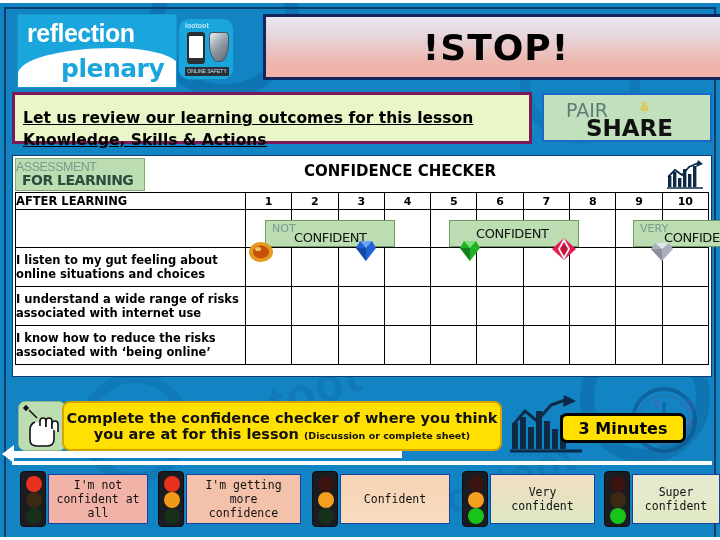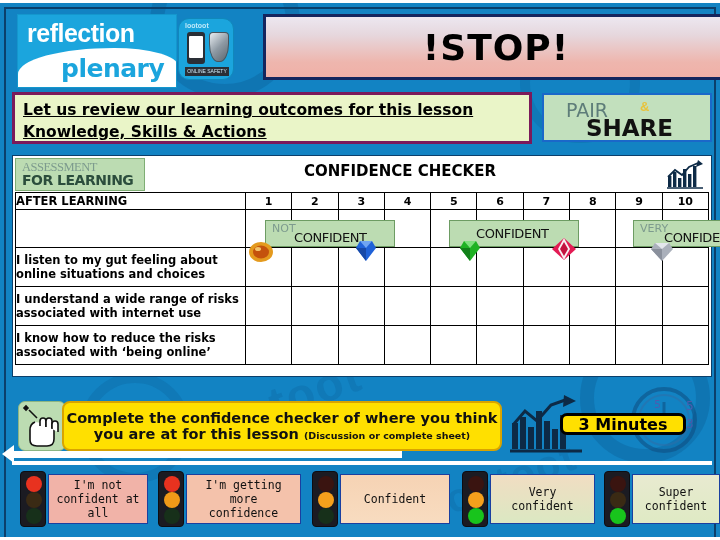--- a/index.html
+++ b/index.html
@@ -82,21 +82,21 @@
   }
   #stop .txt{
     font-size:36px; font-weight:bold; color:#000; font-family:"DejaVu Sans",sans-serif;
     letter-spacing:1px;
   }
 
   
   #outcomes{
     position:absolute; left:12px; top:89px; width:520px; height:52px;
     background:#eaf5c8; border:3px solid #7b1a5a;
-    padding:4px 6px 0 8px;
+    padding:12px 6px 0 8px;
   }
   #outcomes .line{
     font-size:15.5px; font-weight:bold; color:#000; line-height:22px;
     text-decoration:underline; font-family:"DejaVu Sans",sans-serif;
     white-space:nowrap;
   }
 
   
   #pairshare{
     position:absolute; left:542px; top:90px; width:170px; height:49px;
@@ -116,22 +116,22 @@
 
   
   #panel{
     position:absolute; left:12px; top:152px; width:700px; height:222px;
     background:#ffffff; border:1px solid #0b3f6b;
   }
   #afl{
     position:absolute; left:2px; top:2px; width:130px; height:33px;
     background:#bcdcb2; border:1px solid #7fae74;
   }
-  #afl .a1{ position:absolute; left:6px; top:1px; font-size:12.5px; color:#7d9b8e;
-            font-family:Liberation Serif, serif; letter-spacing:-0.5px;}
+  #afl .a1{ position:absolute; left:0; top:1px; font-size:12.5px; color:#7d9b8e;
+            font-family:Liberation Sans, sans-serif; letter-spacing:-0.5px;}
   #afl .a2{ position:absolute; left:6px; top:13px; font-size:14px; color:#2b4d3c; font-weight:bold;
             font-family:"DejaVu Sans",sans-serif; letter-spacing:-0.5px;}
   #cc-title{
     position:absolute; left:132px; top:6px; width:510px; text-align:center;
     font-size:15px; font-weight:bold; color:#000; font-family:"DejaVu Sans",sans-serif;
   }
   #chart-icon{
     position:absolute; right:6px; top:4px; width:40px; height:30px;
   }
 
@@ -177,21 +177,21 @@
   #leftarrow{
     position:absolute; left:12px; top:448px; width:390px; height:7px; background:#ffffff;
   }
   #leftarrow:before{
     content:""; position:absolute; left:-10px; top:-6px;
     border-top:9px solid transparent; border-bottom:9px solid transparent;
     border-right:12px solid #ffffff;
   }
   #timer-chart{ position:absolute; left:508px; top:392px; width:80px; height:62px; }
   #minbadge{
-    position:absolute; left:560px; top:410px; width:126px; height:22px;
+    position:absolute; left:560px; top:410px; width:126px; height:30px;
     background:#ffe000; border:3px solid #000; border-radius:7px;
     display:flex; align-items:center; justify-content:center;
     font-size:16px; font-weight:bold; color:#000; font-family:"DejaVu Sans",sans-serif;
   }
   #clockwm{ position:absolute; left:624px; top:383px; width:80px; height:68px; opacity:.55;}
 
   #whiterule{ position:absolute; left:12px; top:458px; width:700px; height:4px; background:#ffffff; }
 
   
   .tl-item{ position:absolute; top:468px; height:56px; }

